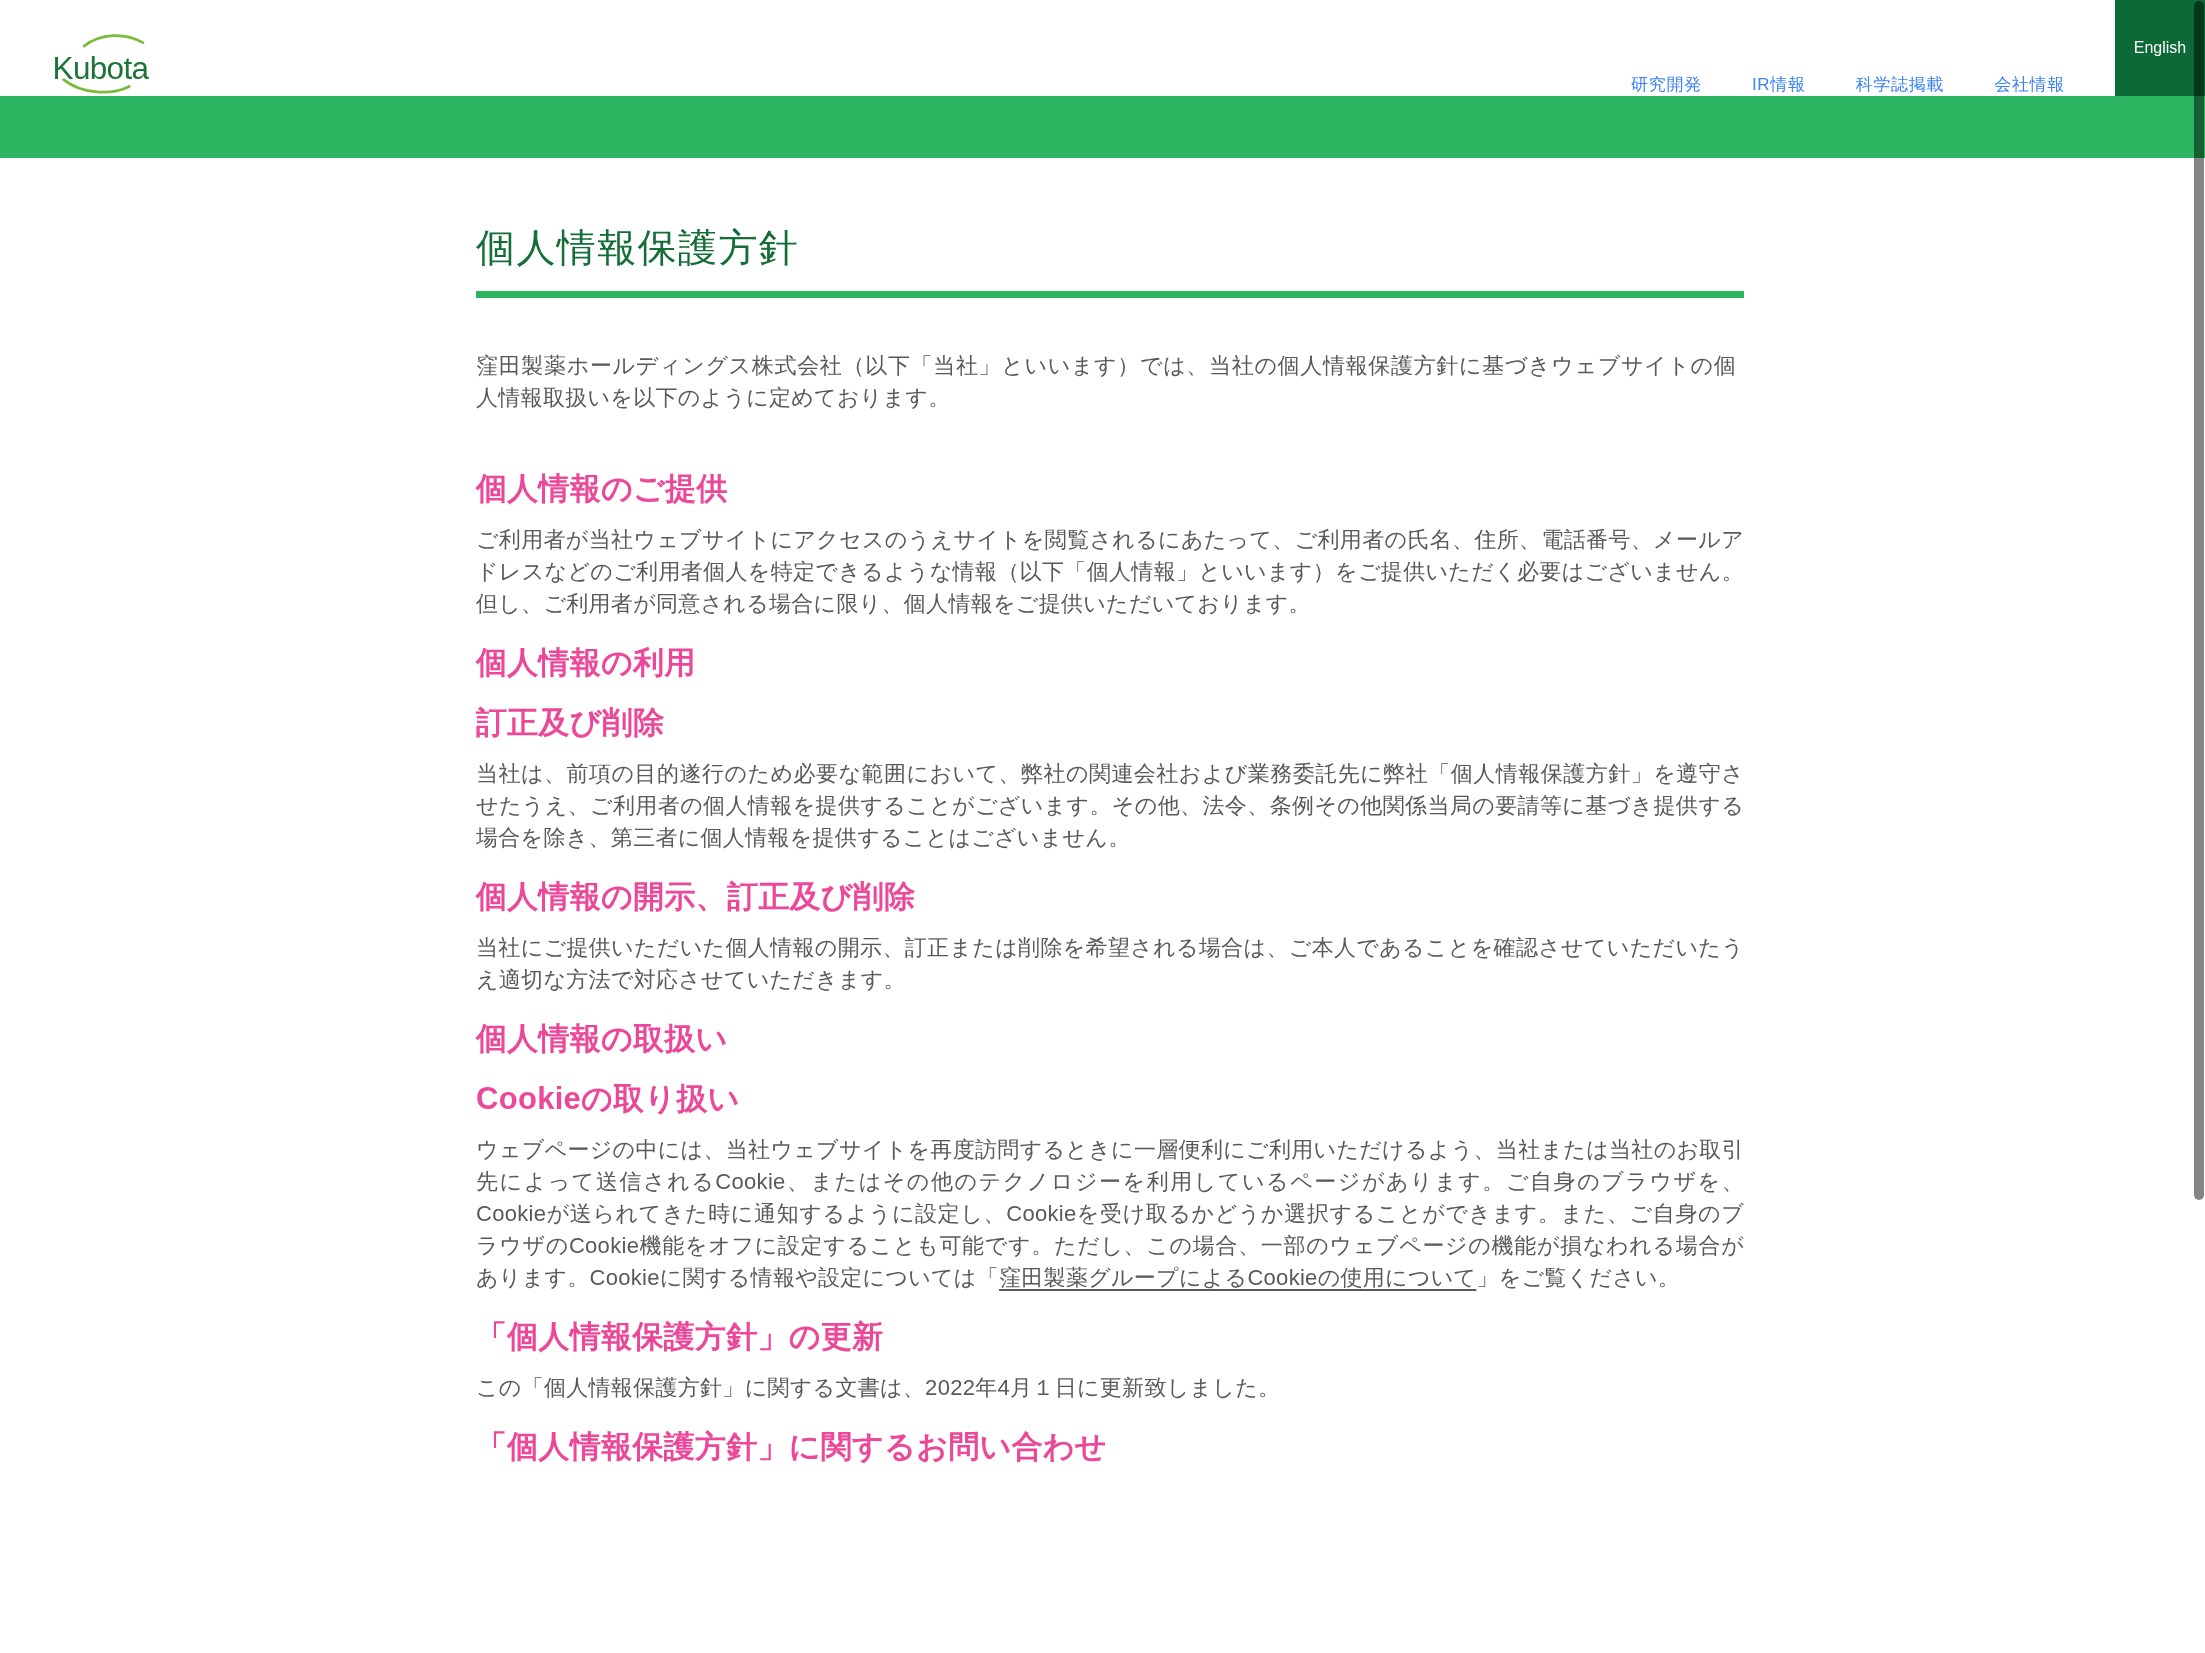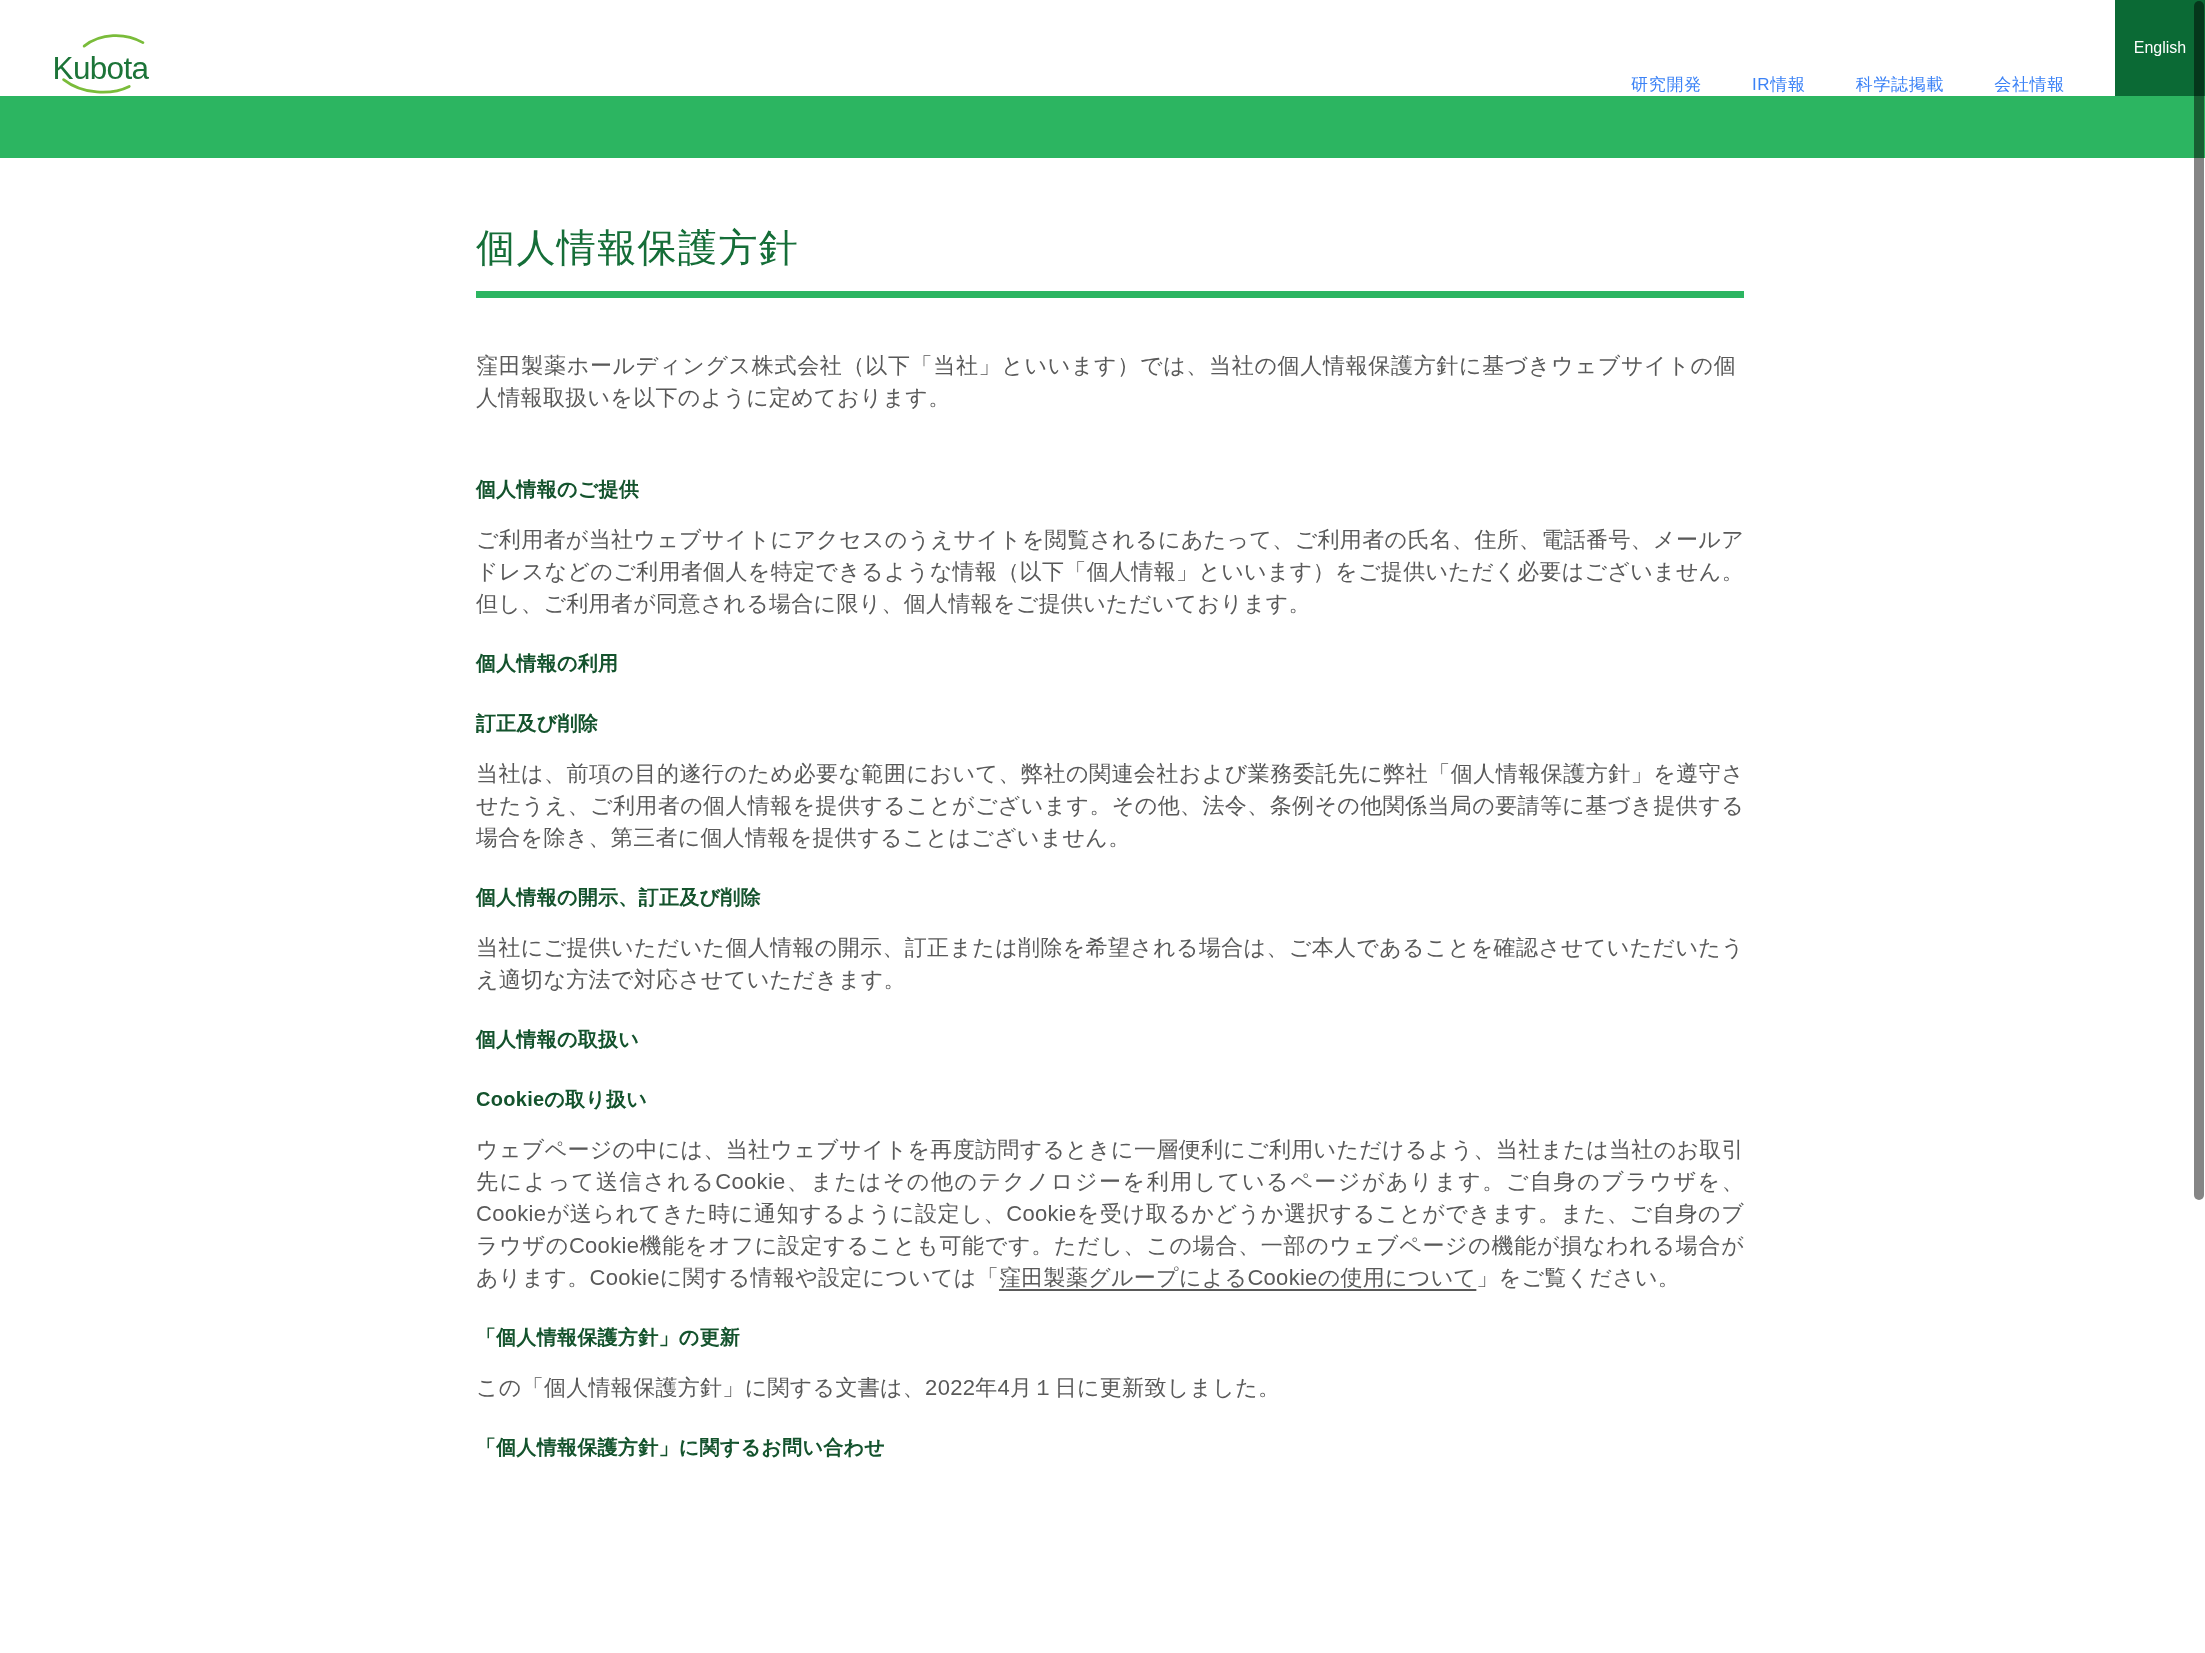--- a/index.html
+++ b/index.html
@@ -84,24 +84,24 @@
     font-size: 22px;
     line-height: 32px;
     color: #595959;
     text-align: justify;
     letter-spacing: 0.3px;
   }
   .policy-section { margin-top: 26px; }
   .policy-section:first-child { margin-top: 58px; }
   .policy-section h2 {
     margin: 0;
-    font-size: 20px;
+    font-size: 31px;
     line-height: 34px;
     font-weight: bold;
-    color: #14532d;
+    color: #ec4899;
     letter-spacing: 0.3px;
   }
   .policy-section p { margin: 18px 0 0 0; }
   a.inline-link {
     color: #595959;
     text-decoration: underline;
     text-underline-offset: 4.1px;
   }
   
   .scrollbar-thumb {

